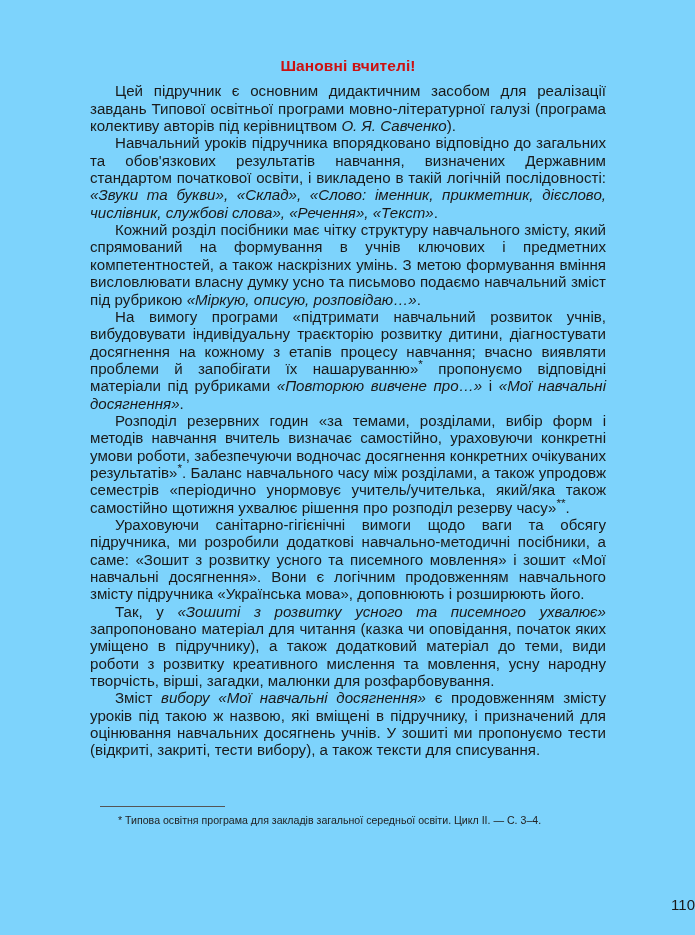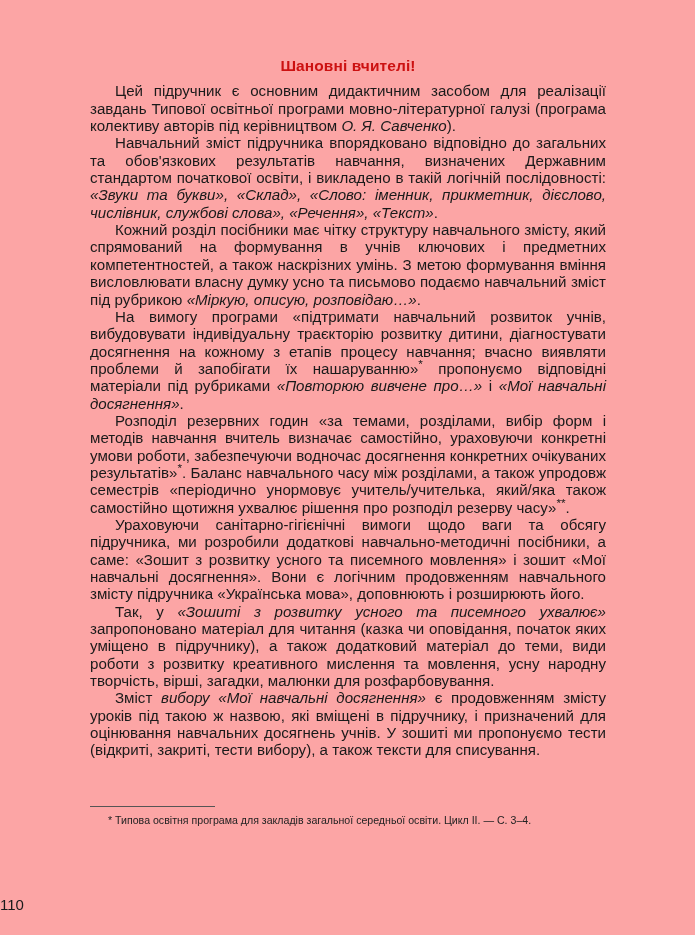--- a/index.html
+++ b/index.html
@@ -14,21 +14,21 @@
     color: #1a1a1a;
     position: relative;
     overflow: hidden;
   }
   .page {
     position: absolute;
     left: 0;
     top: 0;
     width: 695px;
     height: 935px;
-    background: #fca5a5;
+    background: #7dd3fc;
   }
   .content {
     position: absolute;
     left: 90px;
     top: 56px;
     width: 516px;
   }
   .page-heading {
     text-align: center;
     color: #cc1111;
@@ -44,21 +44,21 @@
     line-height: 17.35px;
     text-align: justify;
     text-indent: 25px;
     hyphens: manual;
     word-spacing: 0px;
   }
   p.body-par em {
   }
   .footnotes {
     position: absolute;
-    left: 90px;
+    left: 100px;
     top: 806px;
     width: 516px;
   }
   .footnote-rule {
     width: 125px;
     height: 0;
     border-top: 1px solid #555;
     margin: 0 0 6px 0;
   }
   .footnote {
@@ -69,42 +69,42 @@
     text-indent: 18px;
   }
   .footnote.second {
     text-indent: 10px;
   }
   .page-number {
     position: absolute;
     left: 0;
     top: 896px;
     width: 695px;
-    text-align: left;
+    text-align: right;
     font-size: 15px;
     color: #1a1a1a;
   }
   sup.fn {
     font-size: 0.78em;
     vertical-align: super;
     line-height: 0;
   }
 </style>
 </head>
 <body>
 
 <div class="page">
 
   <div class="content">
 
     <h1 class="page-heading">Шановні вчителі!</h1>
 
     <div id="paragraph-list">
         <p class="body-par"><span>Цей підручник є основним дидактичним засобом для реалізації завдань Типової освітньої програми мовно-літературної галузі (програма колективу авторів під керівництвом </span><em>О. Я. Савченко</em><span>).</span></p>
-        <p class="body-par"><span>Навчальний зміст підручника впорядковано відповідно до загальних та обов'язкових результатів навчання, визначених Державним стандартом початкової освіти, і викладено в такій логічній послідовності: </span><em>«Звуки та букви», «Склад», «Слово: іменник, прикметник, дієслово, числівник, службові слова», «Речення», «Текст»</em><span>.</span></p>
+        <p class="body-par"><span>Навчальний уроків підручника впорядковано відповідно до загальних та обов'язкових результатів навчання, визначених Державним стандартом початкової освіти, і викладено в такій логічній послідовності: </span><em>«Звуки та букви», «Склад», «Слово: іменник, прикметник, дієслово, числівник, службові слова», «Речення», «Текст»</em><span>.</span></p>
         <p class="body-par"><span>Кожний розділ посібники має чітку структуру навчального змісту, який спрямований на формування в учнів ключових і предметних компетентностей, а також наскрізних умінь. З метою формування вміння висловлювати власну думку усно та письмово подаємо навчальний зміст під рубрикою </span><em>«Міркую, описую, розповідаю…»</em><span>.</span></p>
         <p class="body-par"><span>На вимогу програми «підтримати навчальний розвиток учнів, вибудовувати індивідуальну траєкторію розвитку дитини, діагностувати досягнення на кожному з етапів процесу навчання; вчасно виявляти проблеми й запобігати їх нашаруванню»</span><sup class="fn">*</sup><span> пропонуємо відповідні матеріали під рубриками </span><em>«Повторюю вивчене про…»</em><span> і </span><em>«Мої навчальні досягнення»</em><span>.</span></p>
         <p class="body-par"><span>Розподіл резервних годин «за темами, розділами, вибір форм і методів навчання вчитель визначає самостійно, ураховуючи конкретні умови роботи, забезпечуючи водночас досягнення конкретних очікуваних результатів»</span><sup class="fn">*</sup><span>. Баланс навчального часу між розділами, а також упродовж семестрів «періодично унормовує учитель/учителька, який/яка також самостійно щотижня ухвалює рішення про розподіл резерву часу»</span><sup class="fn">**</sup><span>.</span></p>
         <p class="body-par"><span>Ураховуючи санітарно-гігієнічні вимоги щодо ваги та обсягу підручника, ми розробили додаткові навчально-методичні посібники, а саме: «Зошит з розвитку усного та писемного мовлення» і зошит «Мої навчальні досягнення». Вони є логічним продовженням навчального змісту підручника «Українська мова», доповнюють і розширюють його.</span></p>
         <p class="body-par"><span>Так, у </span><em>«Зошиті з розвитку усного та писемного ухвалює»</em><span> запропоновано матеріал для читання (казка чи оповідання, початок яких уміщено в підручнику), а також додатковий матеріал до теми, види роботи з розвитку креативного мислення та мовлення, усну народну творчість, вірші, загадки, малюнки для розфарбовування.</span></p>
         <p class="body-par"><span>Зміст </span><em>вибору «Мої навчальні досягнення»</em><span> є продовженням змісту уроків під такою ж назвою, які вміщені в підручнику, і призначений для оцінювання навчальних досягнень учнів. У зошиті ми пропонуємо тести (відкриті, закриті, тести вибору), а також тексти для списування.</span></p>
       </div>
 
   </div>
 

